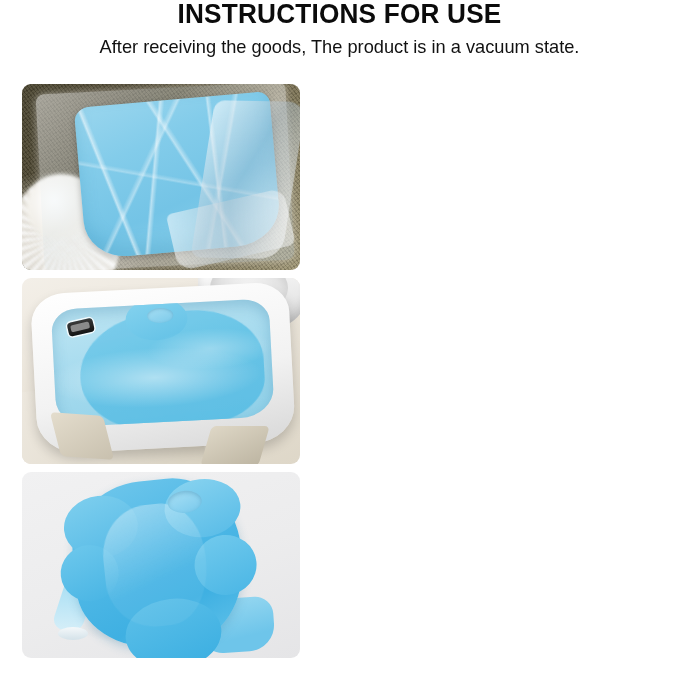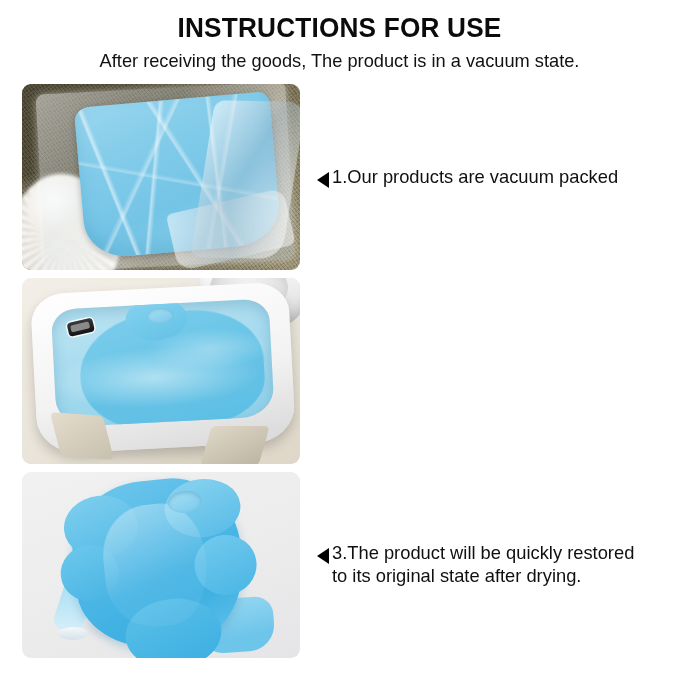--- a/index.html
+++ b/index.html
@@ -11,21 +11,20 @@
     height: 679px;
     background: #ffffff;
     font-family: "Liberation Sans", sans-serif;
     overflow: hidden;
     position: relative;
   }
 
   
   .header {
     width: 679px;
-    padding-top: 14px;
     text-align: center;
   }
   .title {
     font-size: 27px;
     font-weight: bold;
     color: #0b0b0b;
     letter-spacing: 0.2px;
     line-height: 1.1;
     margin: 0;
     font-stretch: condensed;
@@ -460,24 +459,20 @@
       <div class="p1-carpet-tex"></div>
       <div class="p1-fur"></div>
       <div class="p1-fur2"></div>
       <div class="p1-bag">
         <div class="p1-cushion">
           <div class="p1-creases"></div>
         </div>
         <div class="p1-bag-shine"></div>
         <div class="p1-seal"></div>
       </div>
-    </div>
-    <div class="caption">
-      <div class="tri"></div>
-      <div class="caption-text">1.Our products are vacuum packed</div>
     </div>
   </div>
 
   <div class="step-row">
     <div class="photo p2">
       <div class="p2-floor"></div>
       <div class="p2-appliance"></div>
       <div class="p2-appliance-ring"></div>
       <div class="p2-appliance-btn"></div>
       <div class="p2-tub">
@@ -505,20 +500,15 @@
       <div class="p3-body">
         <div class="p3-lobe-tl"></div>
         <div class="p3-lobe-tr"></div>
         <div class="p3-lobe-ml"></div>
         <div class="p3-lobe-mr"></div>
         <div class="p3-lobe-bot"></div>
         <div class="p3-contour"></div>
         <div class="p3-headhole"></div>
       </div>
     </div>
-    <div class="caption">
-      <div class="tri"></div>
-      <div class="caption-text">3.The product will be quickly restored
-to its original state after drying.</div>
-    </div>
   </div>
 
 </div>
 
 </body></html>

